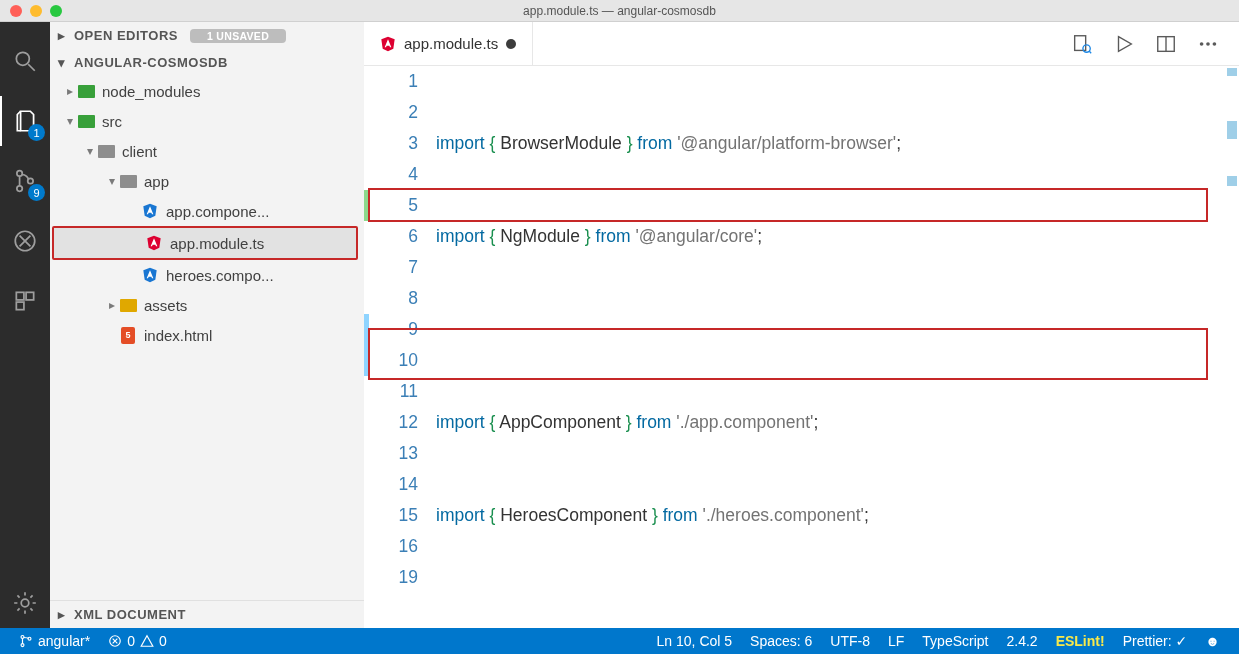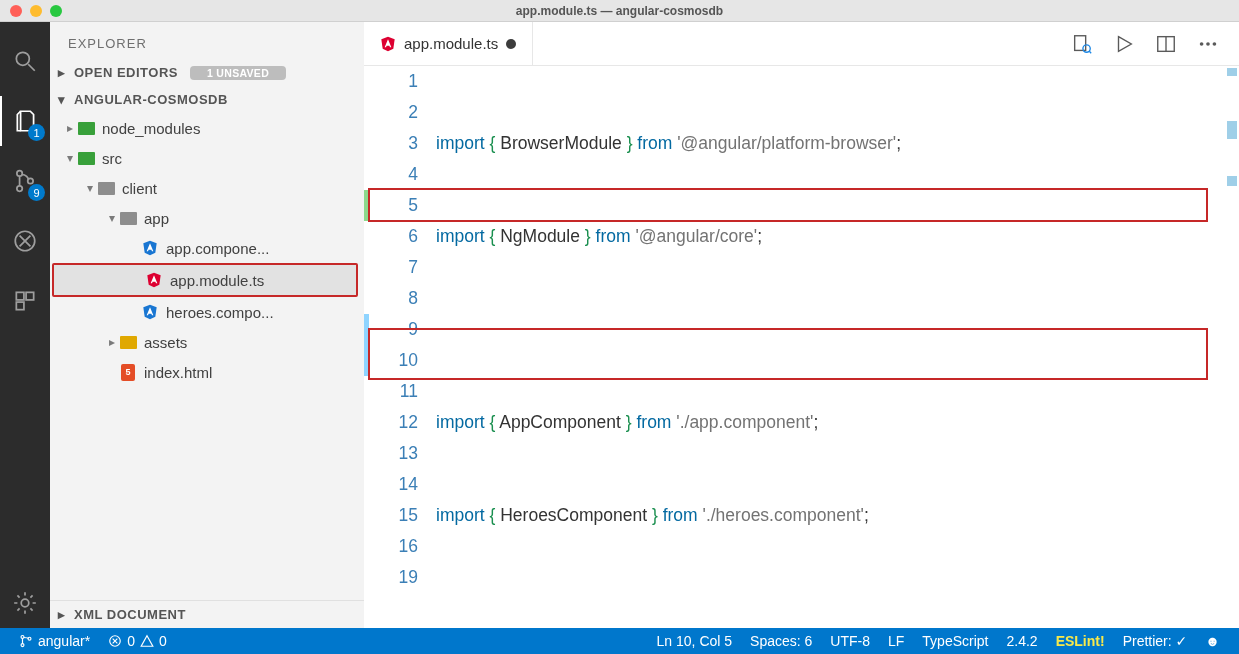--- a/index.html
+++ b/index.html
@@ -4,21 +4,21 @@
 <style>
   * { margin:0; padding:0; box-sizing:border-box; font-family: -apple-system, "Helvetica Neue", Arial, sans-serif; }
   html,body { height:100%; }
   body { width:1239px; height:654px; display:flex; flex-direction:column; background:#fff; overflow:hidden; }
 
   
   .titlebar { height:22px; background:#e6e6e6; border-bottom:1px solid #d0d0d0; display:flex; align-items:center; position:relative; }
   .traffic { display:flex; gap:8px; margin-left:10px; }
   .tl { width:12px; height:12px; border-radius:50%; }
   .tl.r { background:#ff5f57; } .tl.y { background:#febc2e; } .tl.g { background:#28c840; }
-  .titletext { position:absolute; left:0; right:0; text-align:center; font-size:12px; color:#555;font-weight:bold; }
+  .titletext { position:absolute; left:0; right:0; text-align:center; font-size:12px; color:#555; }
 
   .main { flex:1; display:flex; min-height:0; }
 
   
   .activity { width:50px; background:#2c2c2c; display:flex; flex-direction:column; align-items:center; padding-top:14px; gap:10px; }
   .actbtn { width:50px; height:50px; display:flex; align-items:center; justify-content:center; position:relative; cursor:pointer; }
   .actbtn.active { border-left:2px solid #fff; }
   .actbtn svg { width:26px; height:26px; stroke:#9e9e9e; fill:none; stroke-width:1.6; }
   .actbtn.active svg { stroke:#fff; }
   .badge { position:absolute; bottom:5px; right:5px; background:#007acc; color:#fff; font-size:11px; min-width:17px; height:17px; border-radius:10px; display:flex; align-items:center; justify-content:center; padding:0 4px; }
@@ -126,21 +126,20 @@
     <div class="spacer"></div>
     <div class="actbtn">
         <svg viewBox="0 0 24 24">
           <circle cx="12" cy="12" r="3.5"></circle>
           <path d="M12 2v3M12 19v3M2 12h3M19 12h3M5 5l2 2M17 17l2 2M19 5l-2 2M5 19l2-2"></path>
         </svg>
       </div>
   </div>
 
   <div class="sidebar">
-    <div class="side-h">EXPLORER</div>
     <div class="sect">
       <span class="arr">▸</span>
       <span>OPEN EDITORS</span>
       <span class="pill">1 UNSAVED</span>
     </div>
     <div class="sect">
       <span class="arr">▾</span>
       <span>ANGULAR-COSMOSDB</span>
     </div>
 

